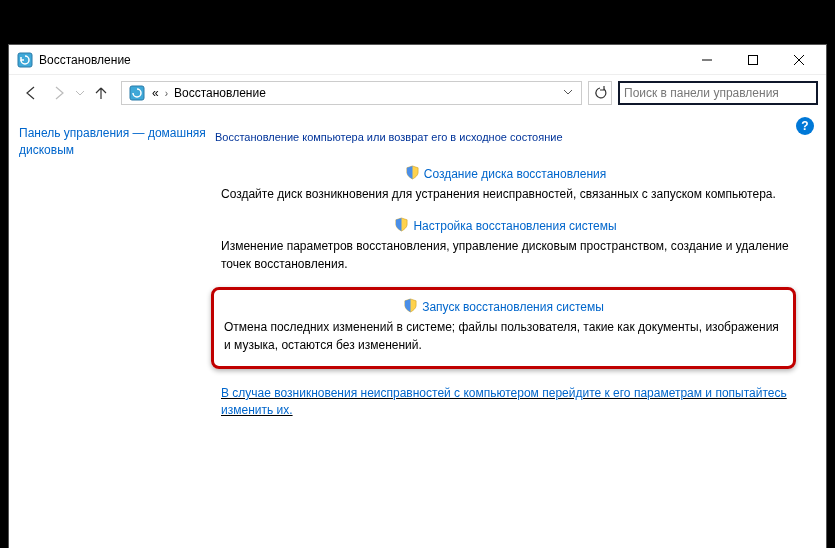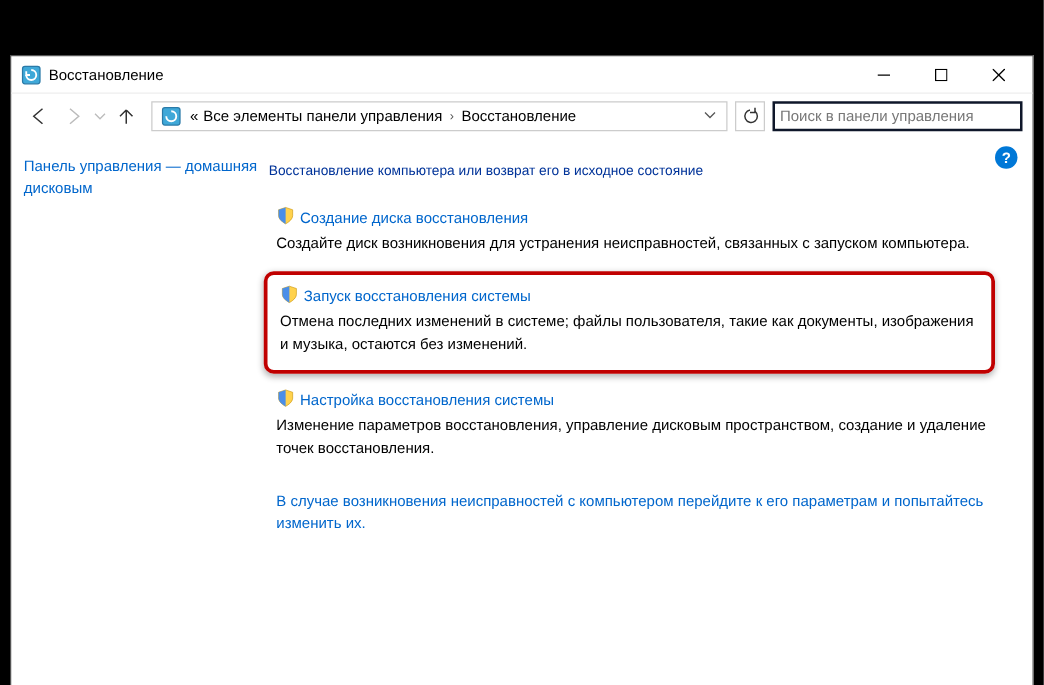--- a/index.html
+++ b/index.html
@@ -119,35 +119,35 @@
   h1 {
     font-size: 11px;
     color: #003399;
     font-weight: 400;
     margin: 6px 0 18px 0;
   }
   .item {
     padding: 4px 6px 10px 6px;
   }
   .item .link-row {
-    display: flex; align-items: center;
+    display: flex; align-items: center; justify-content: center;
   }
   .item .link-row .shield { margin-right: 4px; }
   .item .link-row a { color: #0066cc; text-decoration: none; font-size: 12px; }
   .item .desc { color: #000; margin-top: 3px; line-height: 1.45; }
 
   .highlighted {
     border: 3px solid #c00000;
     border-radius: 8px;
     box-shadow: 0 2px 5px rgba(0,0,0,0.3);
     padding: 8px 10px 12px 10px;
     margin: 4px 0 8px -4px;
   }
 
-  .trouble { margin-top: 16px; padding: 0 6px; }
+  .trouble { margin-top: 16px; padding: 0 6px; text-decoration: underline; }
   .trouble a { color: #0066cc; text-decoration: none; line-height: 1.45; }
 
   svg.shield-svg { width: 15px; height: 15px; }
   svg.recovery-svg { width: 16px; height: 16px; }
 </style>
 </head>
 <body>
 
 <div class="window">
 
@@ -202,21 +202,20 @@
         </svg>
     </div>
     <div class="address-bar">
       <span class="addr-icon" style="border:none;">
         <svg class="recovery-svg" viewBox="0 0 16 16">
           <rect x="1" y="1" width="14" height="14" rx="2" fill="#3fa8d8" stroke="#2a7aa8" stroke-width="1"></rect>
           <path d="M8 4 A4 4 0 1 1 4 8" fill="none" stroke="#fff" stroke-width="1.5"></path>
         </svg>
       </span>
       <span class="crumb">«</span>
-      <span class="crumb">Все элементы панели управления</span>
       <span class="sep">›</span>
       <span class="crumb">Восстановление</span>
       <span class="dropdown">
         <svg width="10" height="10">
             <path d="M1 3 L5 7 L9 3" fill="none" stroke="#555" stroke-width="1"></path>
           </svg>
       </span>
     </div>
     <div class="refresh-btn">
       <svg width="14" height="14">
@@ -245,45 +244,45 @@
             <svg class="shield-svg" viewBox="0 0 16 16">
                 <path d="M8 1 L14 3 V8 C14 12 8 15 8 15 C8 15 2 12 2 8 V3 Z" fill="#ffd24d" stroke="#c78f00" stroke-width="0.5"></path>
                 <path d="M8 1 L8 15 C8 15 2 12 2 8 V3 Z" fill="#4a8ee8"></path>
               </svg>
           </span>
           <a href="#">Создание диска восстановления</a>
         </div>
         <div class="desc">Создайте диск возникновения для устранения неисправностей, связанных с запуском компьютера.</div>
       </div>
 
+      <div class="item">
+        <div class="link-row">
+          <span class="shield">
+            <svg class="shield-svg" viewBox="0 0 16 16">
+                <path d="M8 1 L14 3 V8 C14 12 8 15 8 15 C8 15 2 12 2 8 V3 Z" fill="#ffd24d" stroke="#c78f00" stroke-width="0.5"></path>
+                <path d="M8 1 L8 15 C8 15 2 12 2 8 V3 Z" fill="#4a8ee8"></path>
+              </svg>
+          </span>
+          <a href="#">Настройка восстановления системы</a>
+        </div>
+        <div class="desc">Изменение параметров восстановления, управление дисковым пространством, создание и удаление точек восстановления.</div>
+      </div>
+
       <div class="item highlighted">
         <div class="link-row">
           <span class="shield">
             <svg class="shield-svg" viewBox="0 0 16 16">
                 <path d="M8 1 L14 3 V8 C14 12 8 15 8 15 C8 15 2 12 2 8 V3 Z" fill="#ffd24d" stroke="#c78f00" stroke-width="0.5"></path>
                 <path d="M8 1 L8 15 C8 15 2 12 2 8 V3 Z" fill="#4a8ee8"></path>
               </svg>
           </span>
           <a href="#">Запуск восстановления системы</a>
         </div>
         <div class="desc">Отмена последних изменений в системе; файлы пользователя, такие как документы, изображения и музыка, остаются без изменений.</div>
       </div>
 
-      <div class="item">
-        <div class="link-row">
-          <span class="shield">
-            <svg class="shield-svg" viewBox="0 0 16 16">
-                <path d="M8 1 L14 3 V8 C14 12 8 15 8 15 C8 15 2 12 2 8 V3 Z" fill="#ffd24d" stroke="#c78f00" stroke-width="0.5"></path>
-                <path d="M8 1 L8 15 C8 15 2 12 2 8 V3 Z" fill="#4a8ee8"></path>
-              </svg>
-          </span>
-          <a href="#">Настройка восстановления системы</a>
-        </div>
-        <div class="desc">Изменение параметров восстановления, управление дисковым пространством, создание и удаление точек восстановления.</div>
-      </div>
-
       <div class="trouble">
         <a href="#">В случае возникновения неисправностей с компьютером перейдите к его параметрам и попытайтесь изменить их.</a>
       </div>
     </div>
   </div>
 
 </div>
 
 </body></html>

